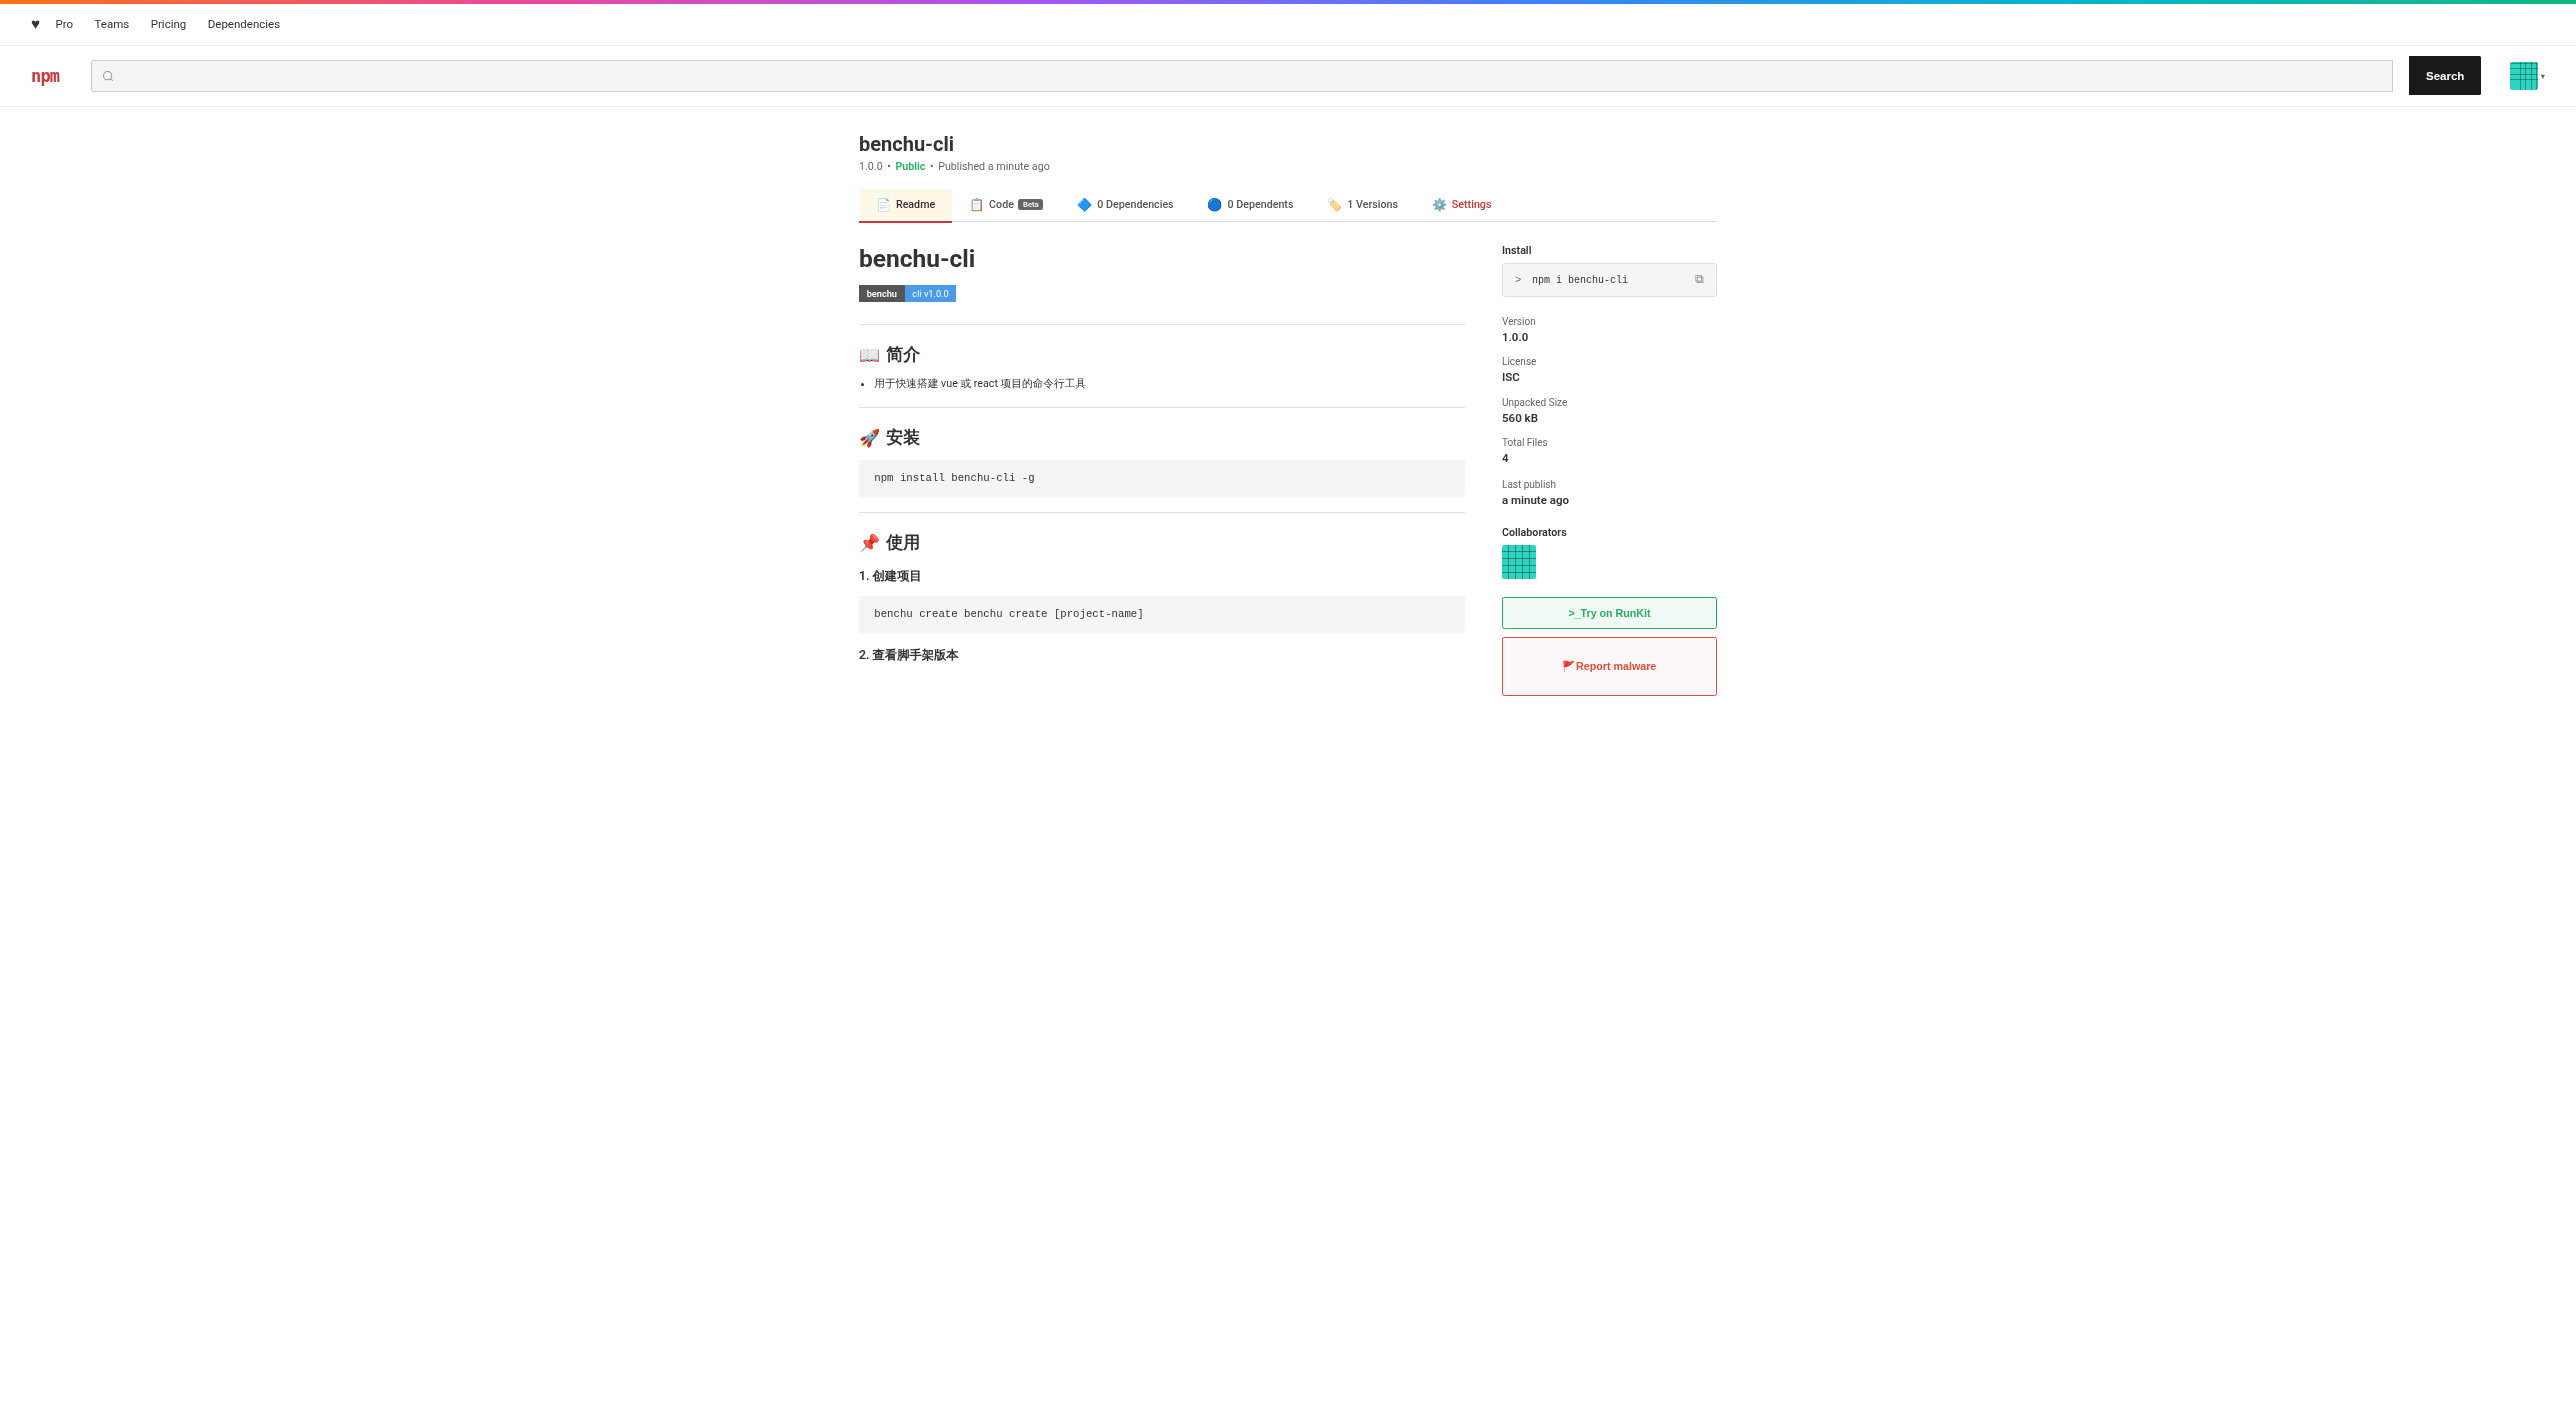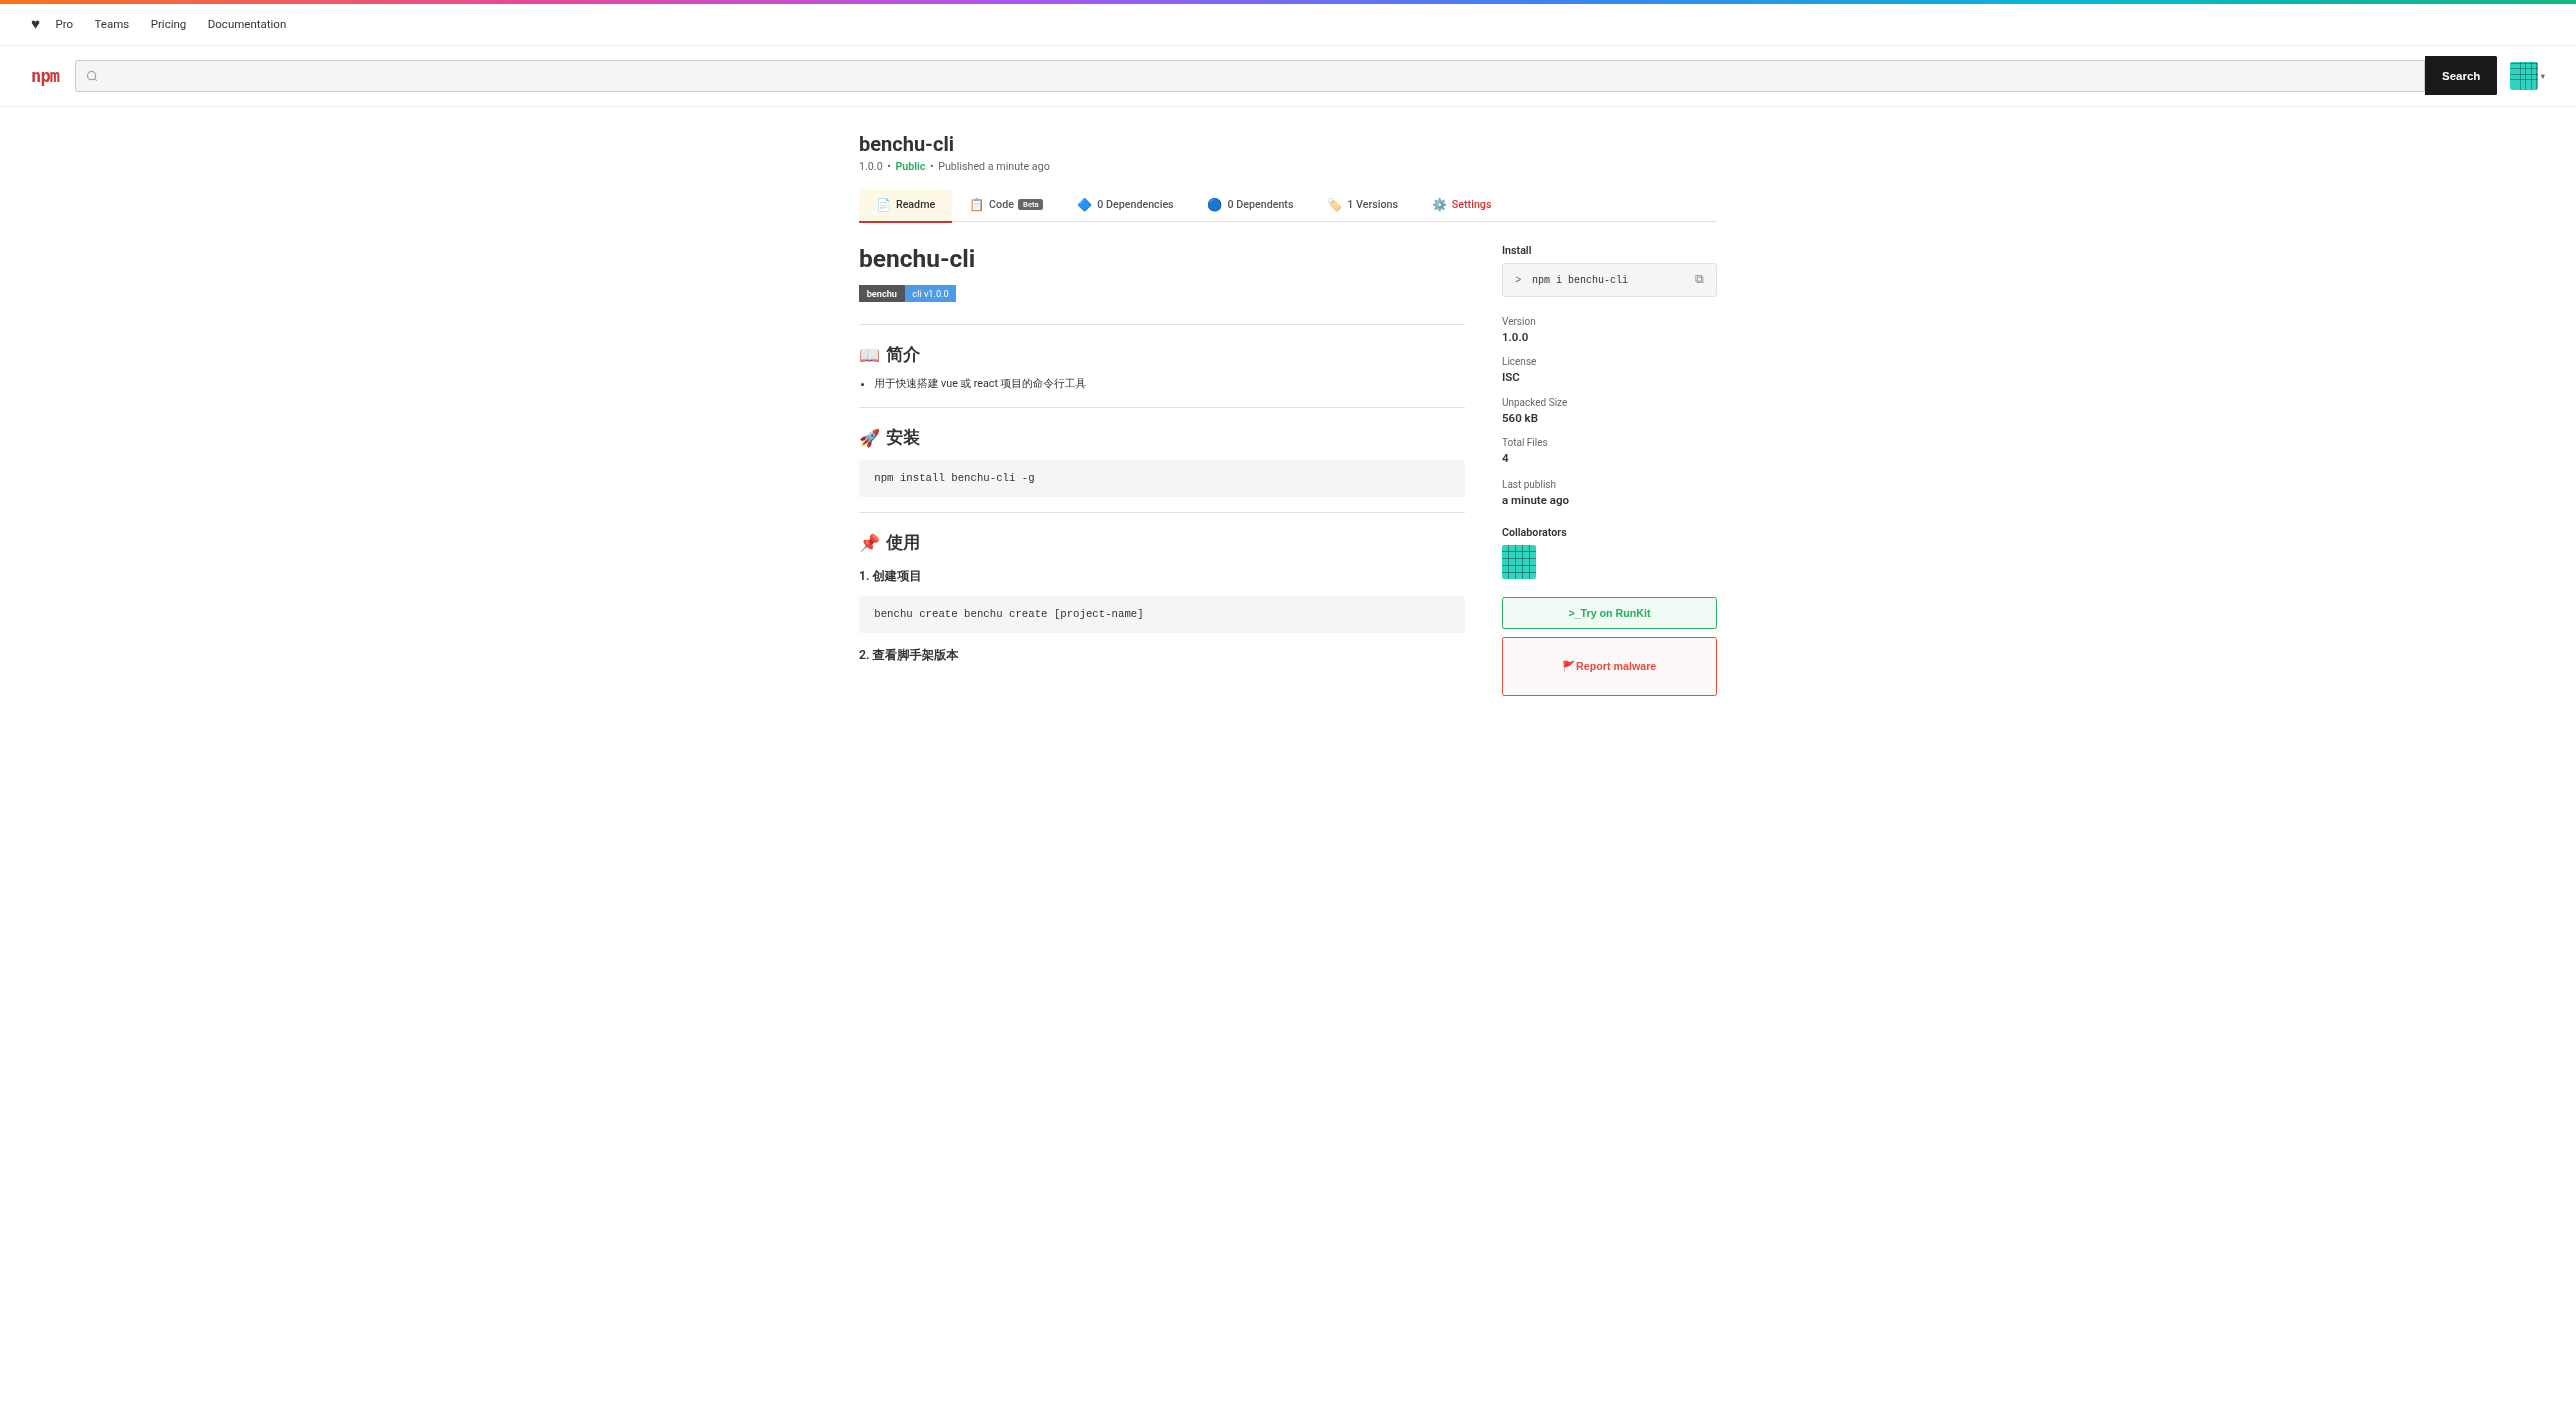--- a/index.html
+++ b/index.html
@@ -34,21 +34,21 @@
       color: #333;
       font-size: 11.5px;
     }
 
     
     .search-bar {
       display: flex;
       align-items: center;
       padding: 10.7px 31px;
       border-bottom: 0.8px solid #eee;
-      gap: 0;
+      gap: 16px;
     }
     .npm-logo {
       font-size: 17px;
       font-weight: 900;
       color: #cb3837;
       letter-spacing: -0.8px;
       margin-right: 15.3px;
       font-family: monospace;
     }
     .search-input-wrapper {
@@ -379,21 +379,21 @@
 <body>
 
 <div class="top-bar"></div>
 
 <nav class="nav">
   <span class="nav-heart">♥</span>
   <ul class="nav-links">
     <li><a href="#">Pro</a></li>
     <li><a href="#">Teams</a></li>
     <li><a href="#">Pricing</a></li>
-    <li><a href="#">Documentation</a></li>
+    <li><a href="#">Dependencies</a></li>
   </ul>
 </nav>
 
 <div class="search-bar">
   <div class="npm-logo">npm</div>
   <div class="search-input-wrapper">
     <svg class="search-icon-svg" viewBox="0 0 24 24" fill="none" stroke="currentColor" stroke-width="2">
       <circle cx="11" cy="11" r="8"></circle>
         <line x1="21" y1="21" x2="16.65" y2="16.65"></line>
     </svg>

